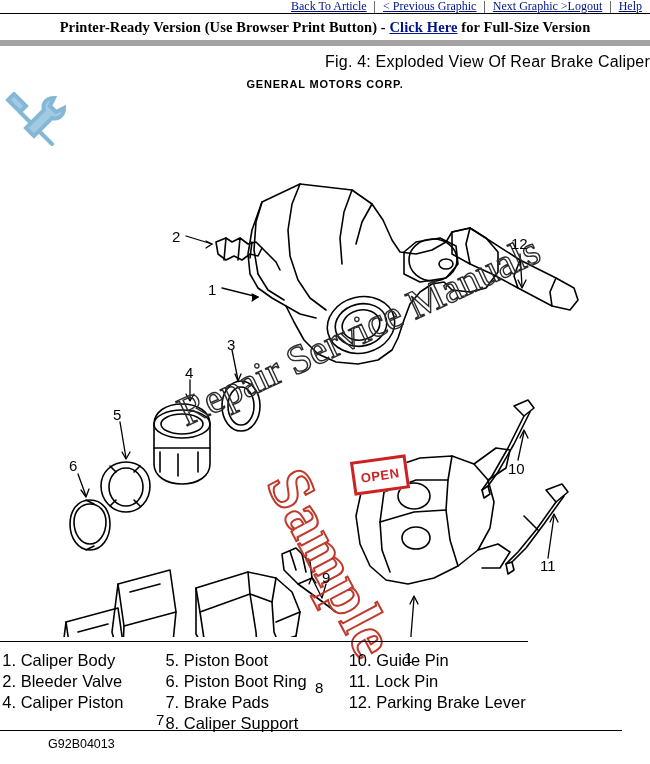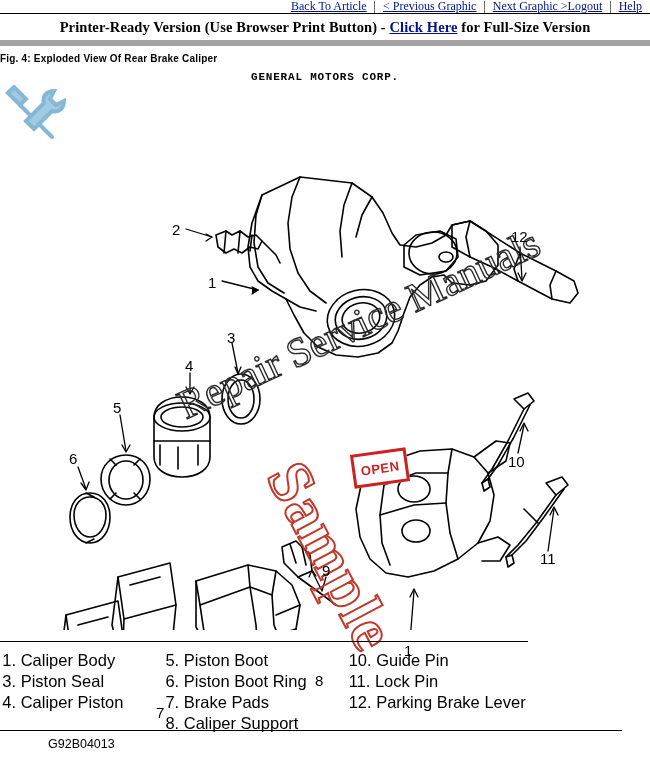--- a/index.html
+++ b/index.html
@@ -57,30 +57,30 @@
   }
   .printer-bar .click-here {
     color: #00138a;
     text-decoration: underline;
     cursor: pointer;
     font-weight: bold;
   }
 
   
   .fig-caption {
-    text-align: left;
+    text-align: right;
     font-family: "Liberation Sans", sans-serif;
-    font-weight: bold;
-    font-size: 10px;
+    font-weight: normal;
+    font-size: 16px;
     margin-top: 7px;
     letter-spacing: 0.2px;
   }
   .fig-company {
     text-align: center;
-    font-family: Liberation Mono, monospace;
+    font-family: Liberation Sans, sans-serif;
     font-weight: bold;
     font-size: 11px;
     margin-top: 7px;
     letter-spacing: 0.8px;
   }
 
   
   .stage {
     position: relative;
     width: 650px;
@@ -403,21 +403,21 @@
   <div class="callout" style="left:508px; top:369px;">10</div>
   <div class="callout" style="left:540px; top:466px;">11</div>
   <div class="callout" style="left:511px; top:144px;">12</div>
   <div class="callout" style="left:404px; top:558px;">1</div>
 </div>
 
 <div class="legend">
   <div class="legend-cols">
     <div class="legend-col">
       <div>1. Caliper Body</div>
-      <div>3. Piston Seal</div>
+      <div>2. Bleeder Valve</div>
       <div>4. Caliper Piston</div>
     </div>
     <div class="legend-col">
       <div>5. Piston Boot</div>
       <div>6. Piston Boot Ring</div>
       <div>7. Brake Pads</div>
       <div>8. Caliper Support</div>
     </div>
     <div class="legend-col">
       <div>10. Guide Pin</div>

